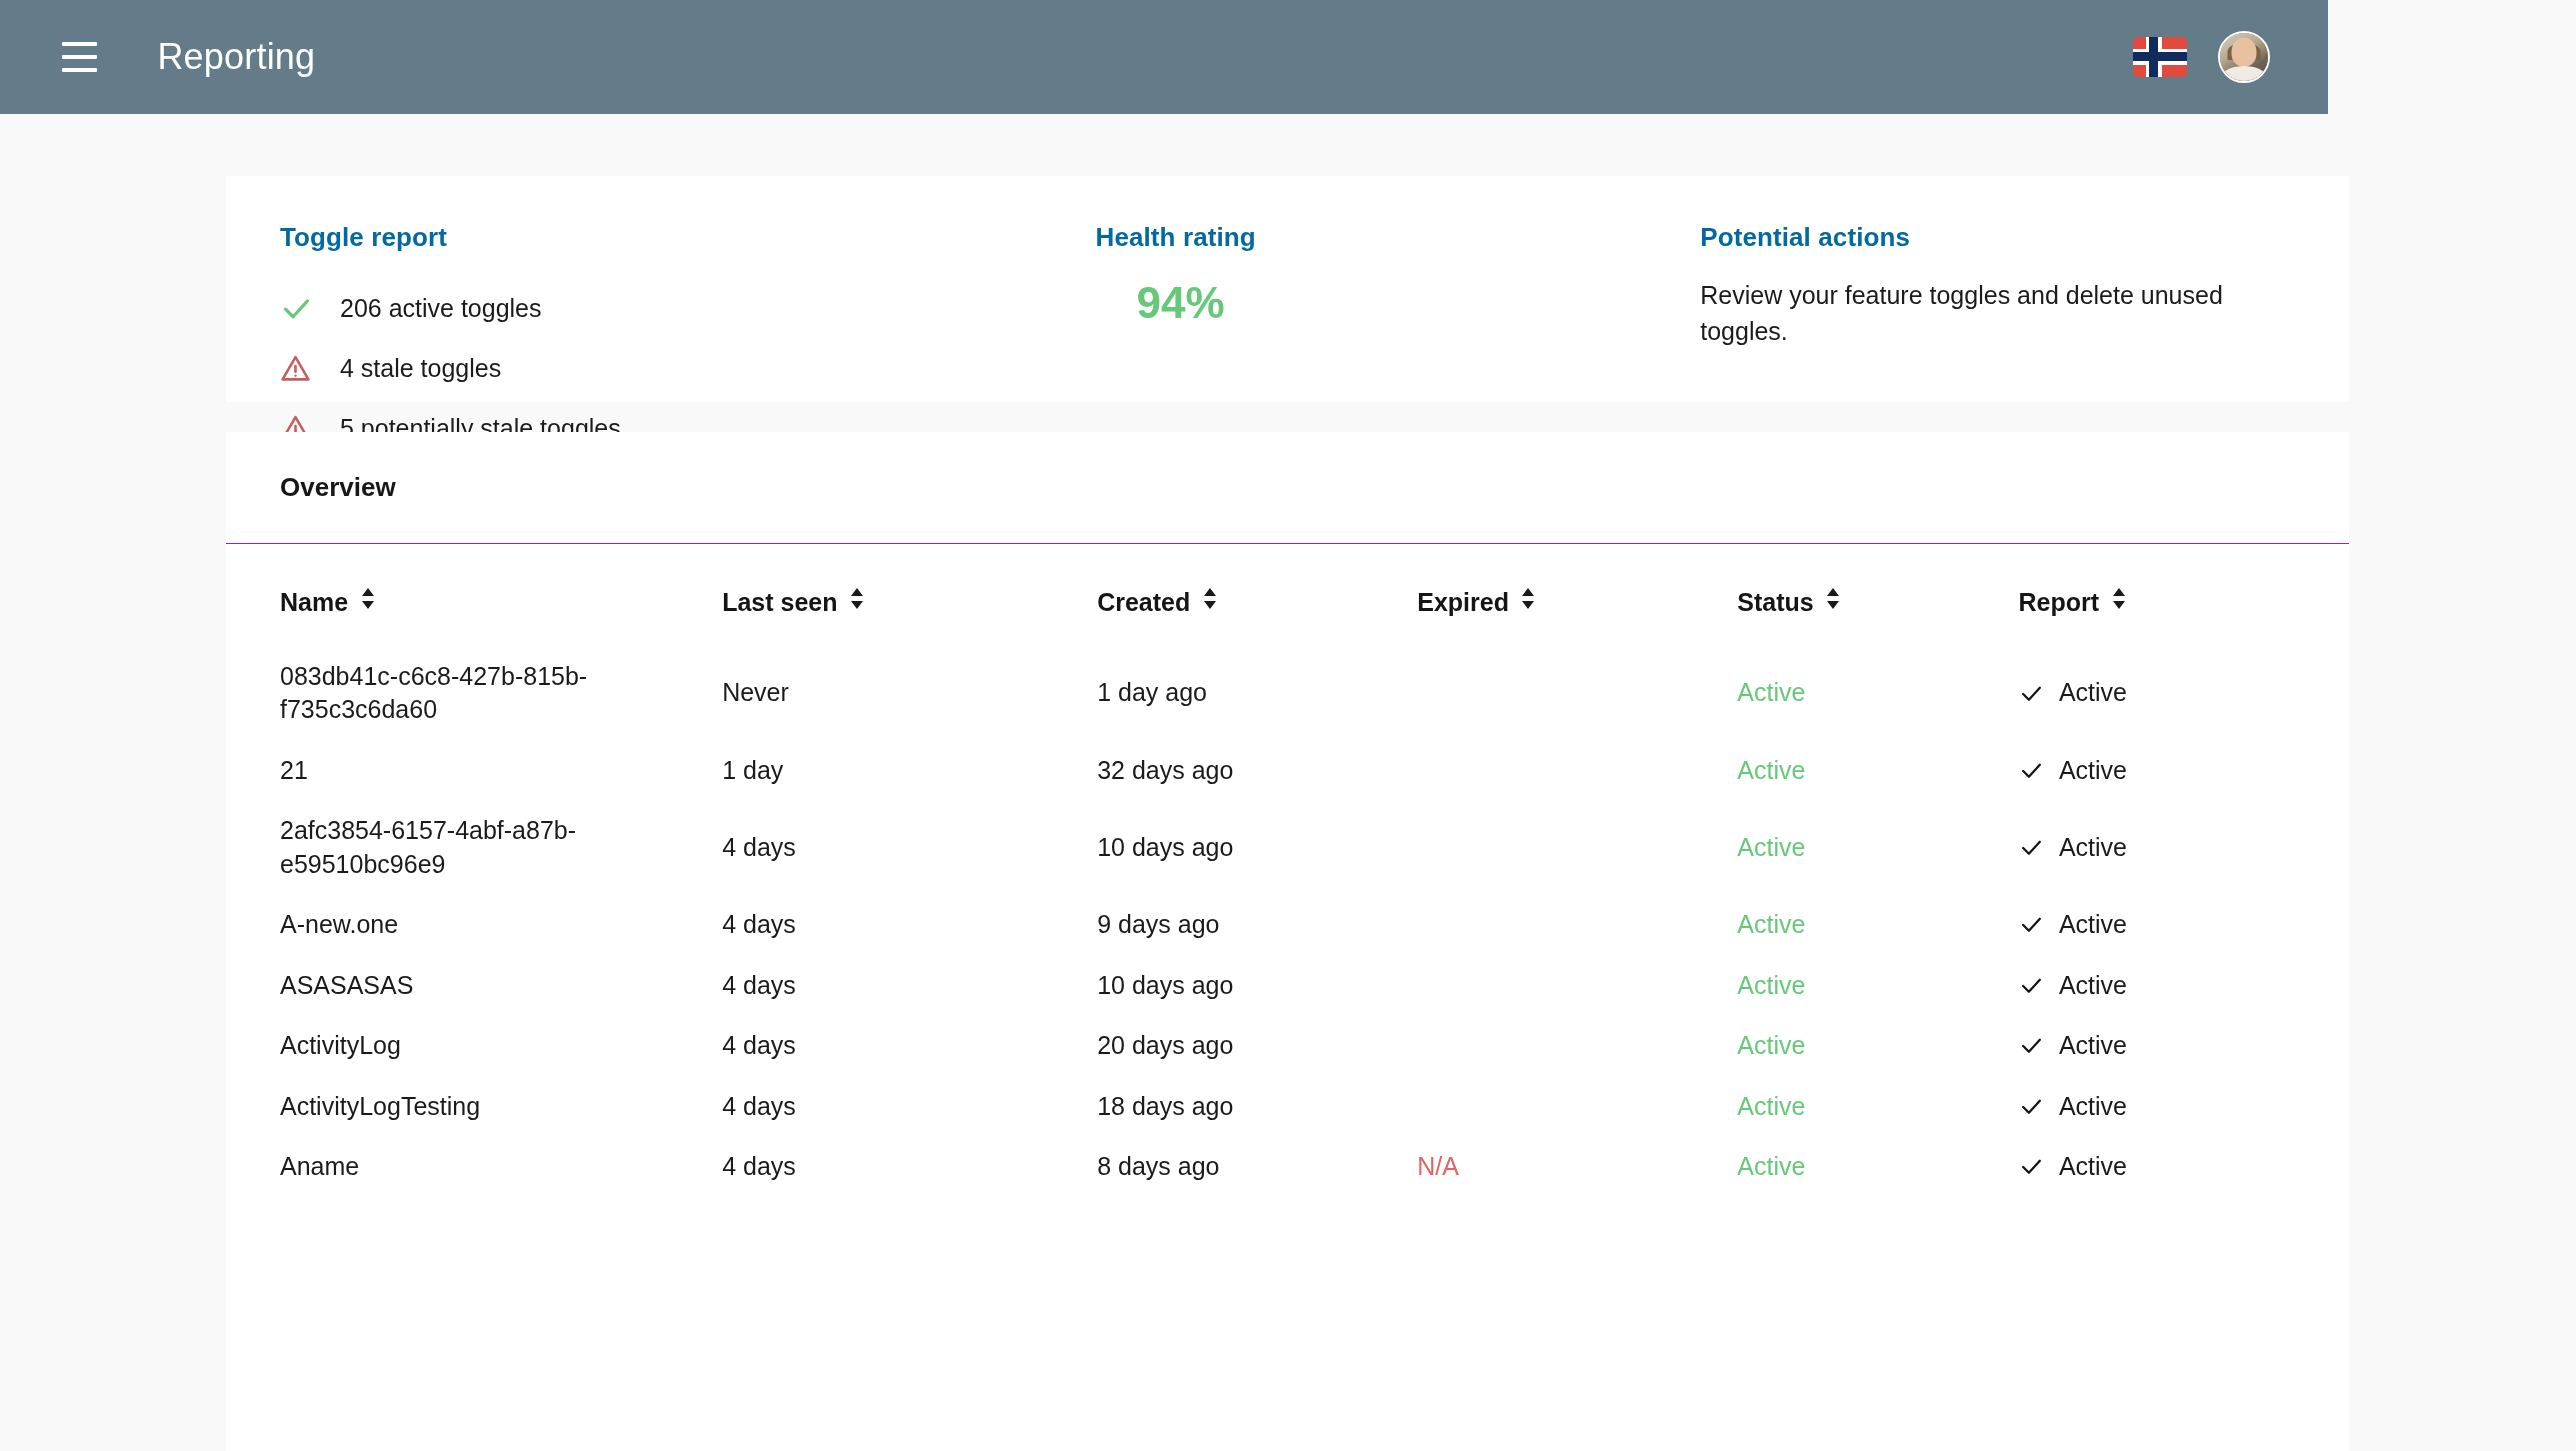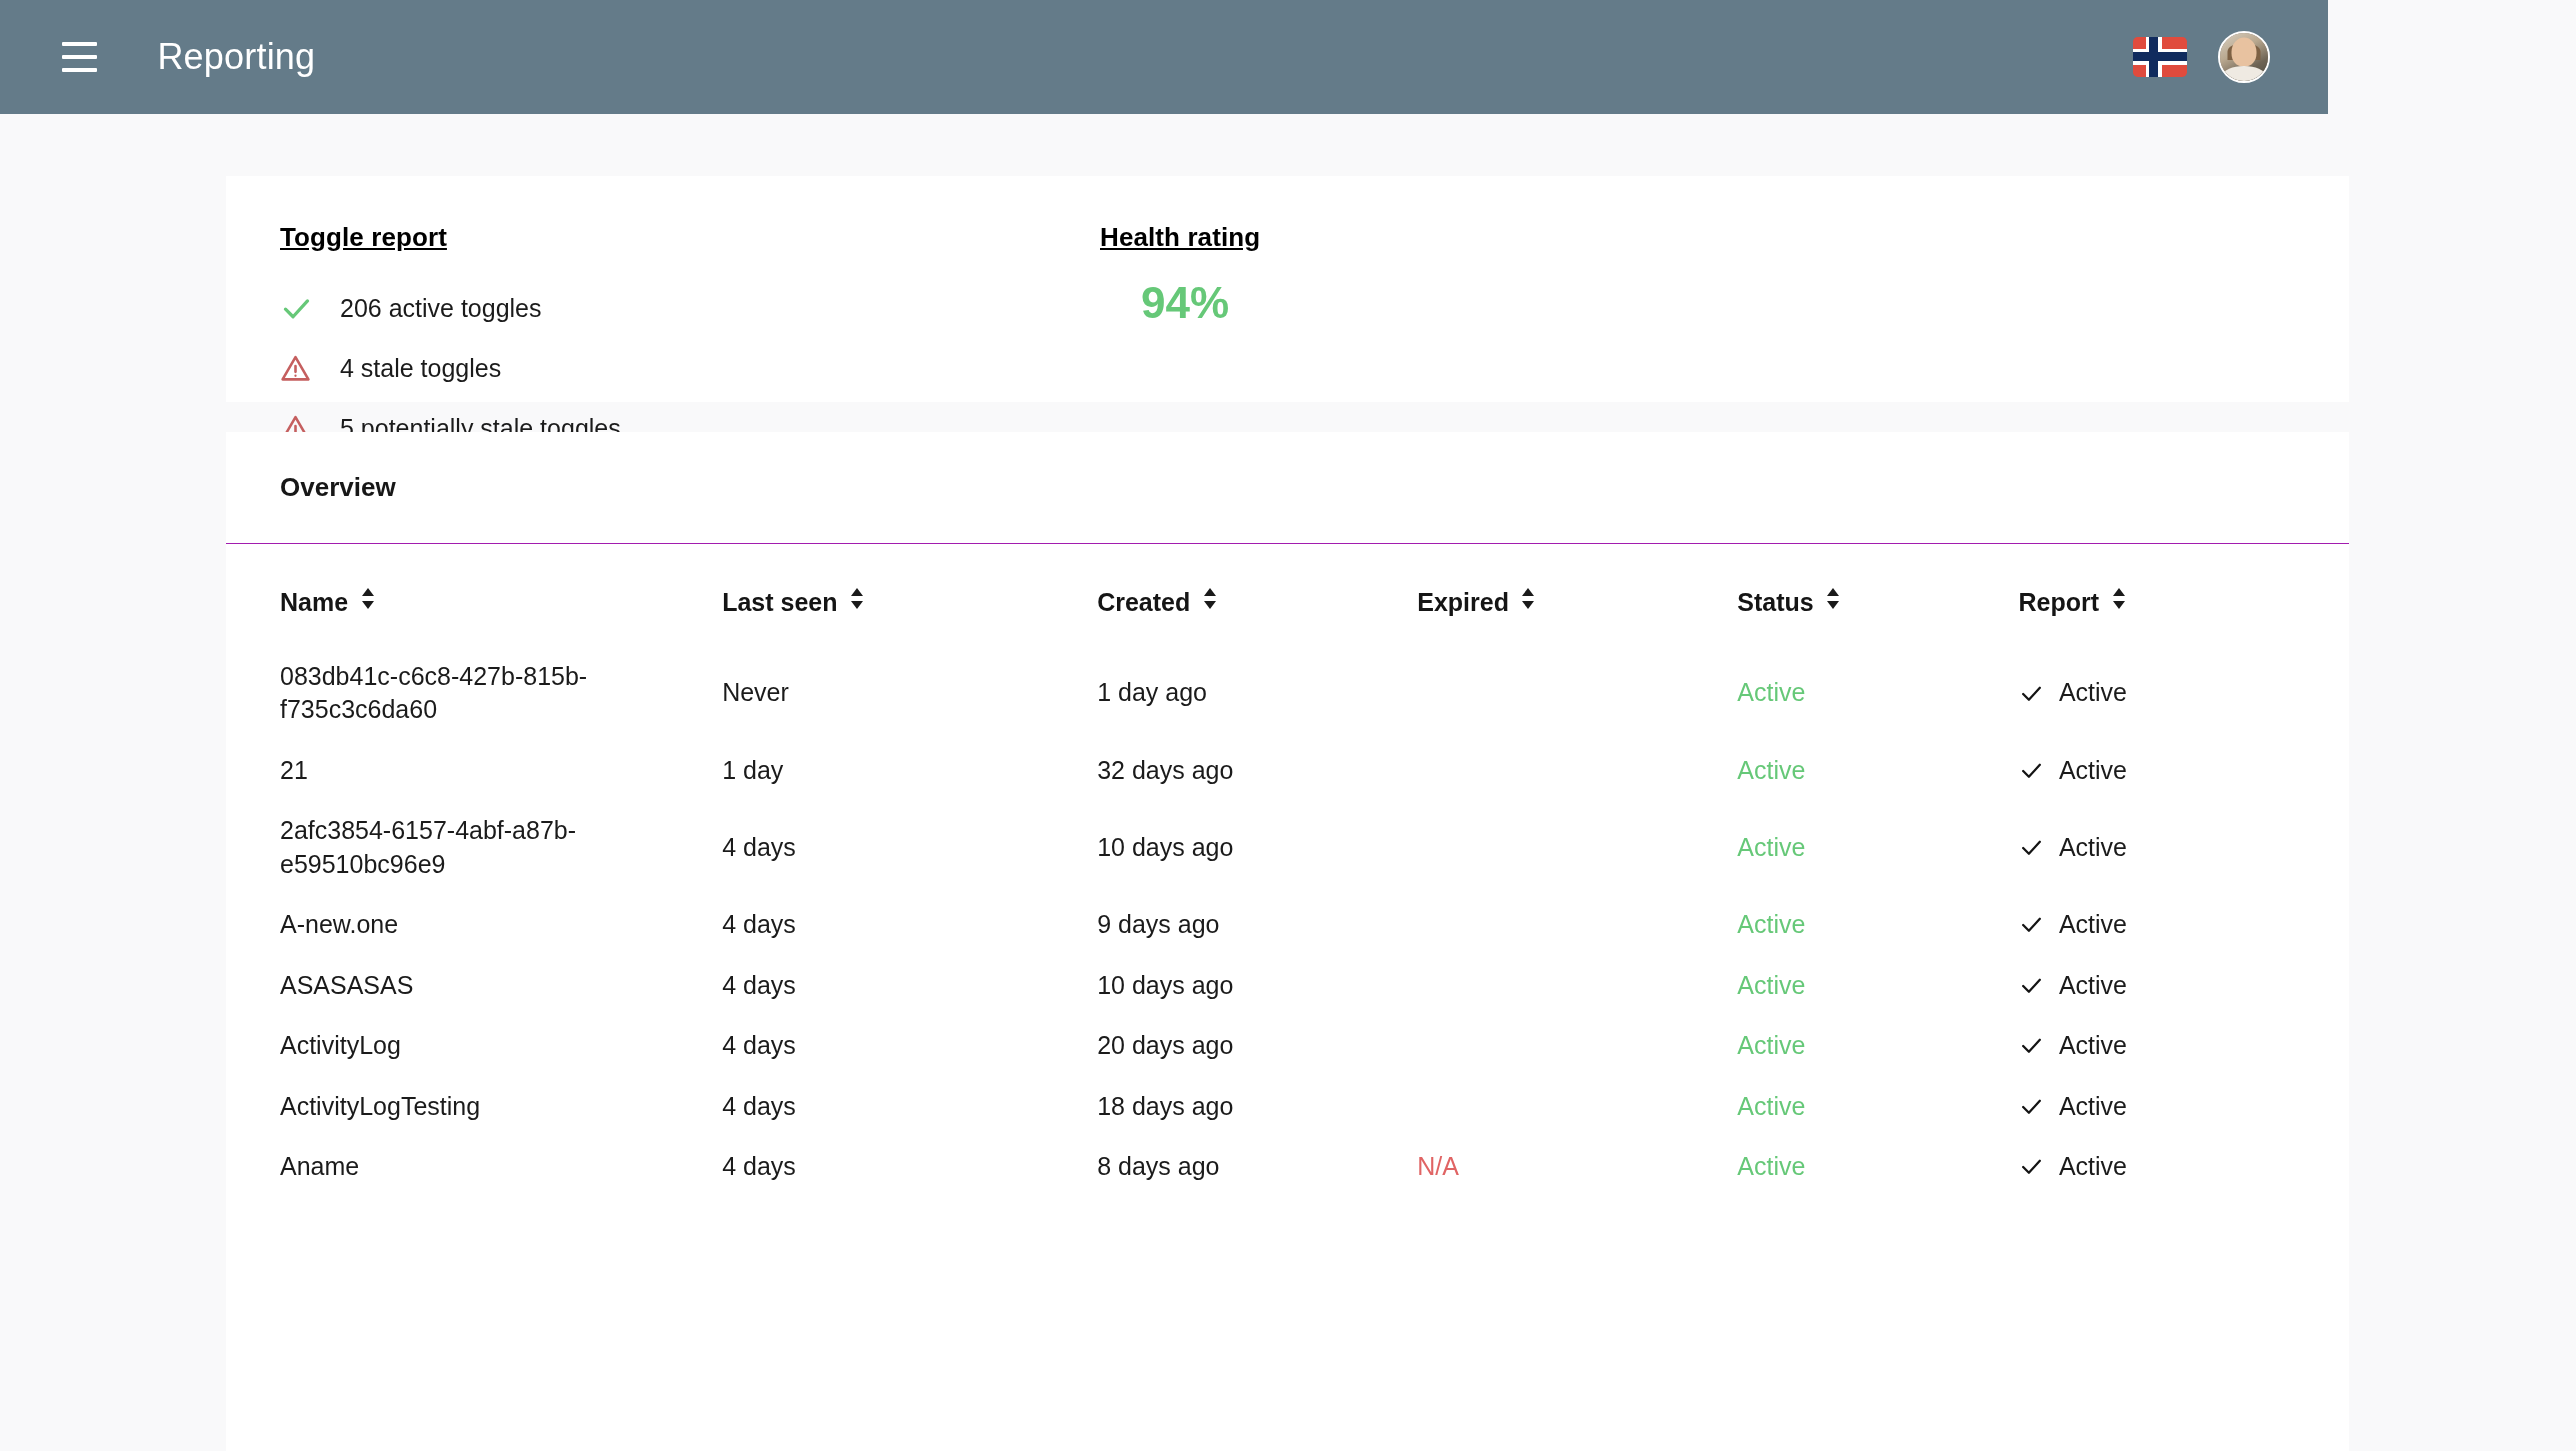--- a/index.html
+++ b/index.html
@@ -121,24 +121,23 @@
     display: flex;
     padding: 46px 54px 0 54px;
   }
   .col-toggle  { width: 820px; }
   .col-health  { width: 608px; }
   .col-actions { width: 598px; }
 
   .card-heading {
     font-size: 26px;
     font-weight: 700;
-    color: #000000;
+    color: #0369a1;
     letter-spacing: 0.1px;
     margin-bottom: 25px;
-    text-decoration: underline;
   }
 
   .stat-row {
     display: flex;
     align-items: center;
     height: 60px;
   }
   .stat-icon { width: 60px; flex: 0 0 60px; display: flex; align-items: center; }
   .stat-text { font-size: 25px; color: #1b1b1b; text-align: right; }
 
@@ -280,20 +279,24 @@
           </span>
           <span class="stat-text">5 potentially stale toggles</span>
         </div>
       </div>
 
       <div class="col-health">
         <div class="card-heading">Health rating</div>
         <div class="health-value">94%</div>
       </div>
 
+      <div class="col-actions">
+        <div class="card-heading">Potential actions</div>
+        <div class="actions-body">Review your feature toggles and delete unused toggles.</div>
+      </div>
 
     </div>
   </div>
 
   <div class="card" id="overview-card">
     <div class="overview-head">
       <span class="overview-title">Overview</span>
     </div>
 
     <table class="toggles">

